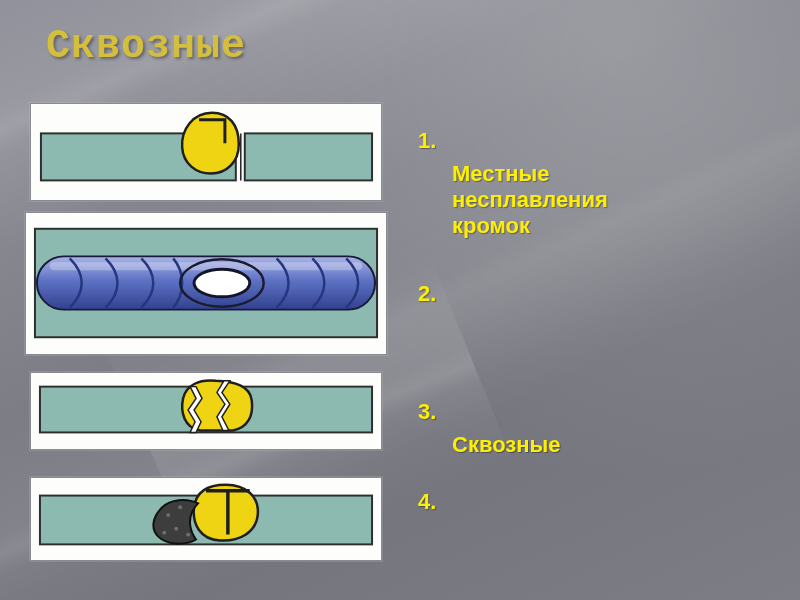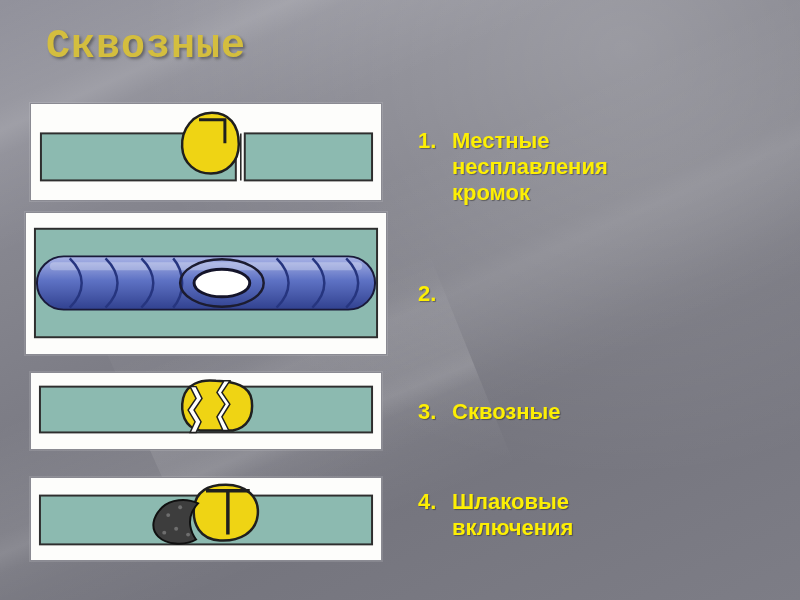--- a/index.html
+++ b/index.html
@@ -45,21 +45,21 @@
   .crack { fill:#ffffff; stroke:#1f1f1f; stroke-width:1.5; }
   .slag  { fill: var(--slag, #3d3d3d); stroke:#101010; stroke-width:2; }
   .ripple{ stroke:#26357f; stroke-width:2.5; fill:none; }
 
   .list-item {
     position:absolute; left:418px; display:flex;
     color: var(--list_text, #fdef04); font-weight:bold; font-size:22px; line-height:1.18;
     text-shadow:1px 1px 1px rgba(0,0,0,.35);
   }
   .list-item .num { width:34px; flex:0 0 auto; }
-  .list-item .label { max-width:222px; }
+  .list-item .label { max-width:222px;margin-top:33px; }
   .item1 { top:128px; }
   .item2 { top:281px; }
   .item3 { top:399px; }
   .item4 { top:489px; }
 </style>
 </head>
 <body>
 
 <div class="slide">
   <div class="slide-glow"></div>
@@ -132,15 +132,14 @@
   </div>
   <div class="list-item item2">
     <span class="num">2.</span>
   </div>
   <div class="list-item item3">
     <span class="num">3.</span>
     <span class="label">Сквозные</span>
   </div>
   <div class="list-item item4">
     <span class="num">4.</span>
-    <span class="label">Шлаковые включения</span>
   </div>
 </div>
 
 </body></html>

